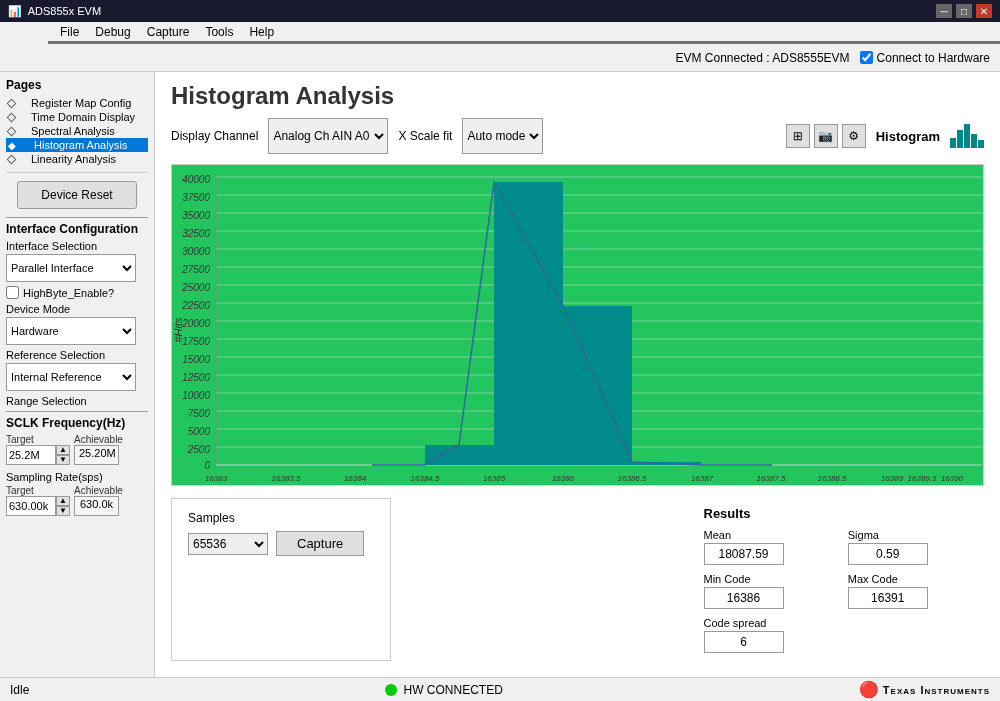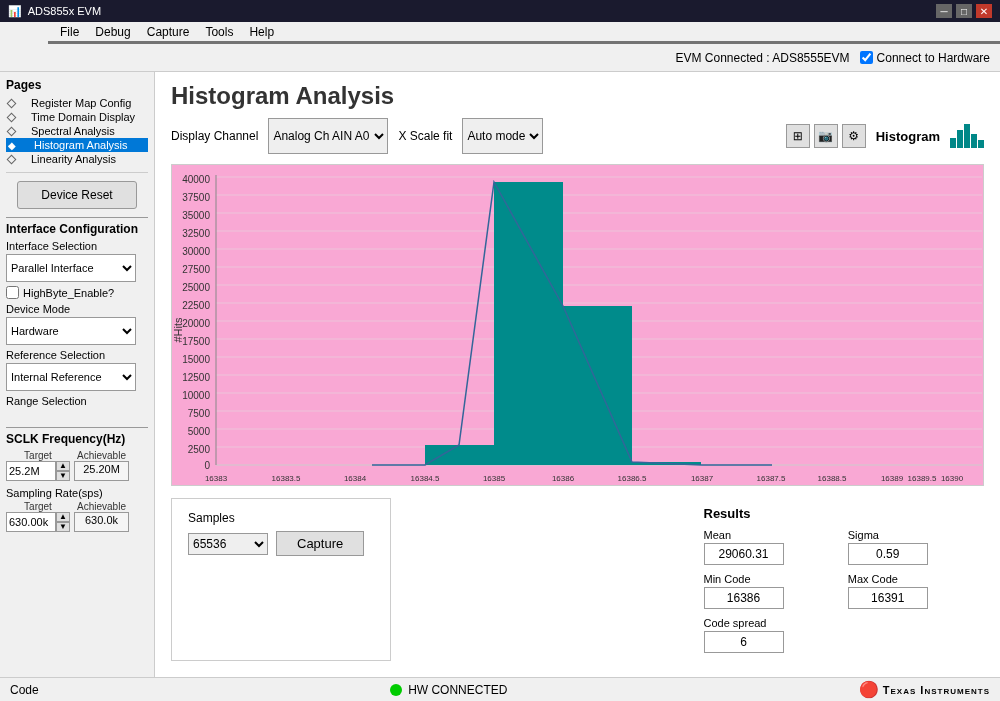--- a/index.html
+++ b/index.html
@@ -88,29 +88,29 @@
     .dropdown-wrap { display: flex; align-items: center; }
     .sidebar-select {
       width: 130px;
       height: 28px;
       font-size: 11px;
       border: 1px solid #999;
       background: white;
     }
     .checkbox-wrap { display: flex; align-items: center; gap: 4px; font-size: 11px; margin: 4px 0; }
     
-    .freq-section { margin-top: 20px; }
+    .freq-section { margin-top: 4px; }
     .freq-row { display: flex; gap: 4px; align-items: flex-end; margin-bottom: 6px; }
-    .freq-col { display: flex; flex-direction: column; align-items: center; }
+    .freq-col { display: flex; flex-direction: column; }
     .freq-col label { font-size: 10px; color: #333; }
     .freq-input-wrap { display: flex; align-items: center; }
     .freq-input { width: 50px; height: 20px; border: 1px solid #999; font-size: 11px; padding: 1px 2px; }
     .freq-spin { display: flex; flex-direction: column; }
     .freq-spin button { width: 14px; height: 10px; border: 1px solid #999; background: #e0e0e0; font-size: 8px; cursor: pointer; padding: 0; line-height: 1; }
-    .freq-achievable { width: 55px; height: 20px; border: 1px solid #999; background: #f5f5f5; font-size: 11px; padding: 1px 4px; text-align: center; }
+    .freq-achievable { width: 45px; height: 20px; border: 1px solid #999; background: #f5f5f5; font-size: 11px; padding: 1px 4px; text-align: center; }
     
     
     .main-content {
       flex: 1;
       background: white;
       padding: 10px 16px;
       overflow: auto;
     }
     
     .page-title { font-size: 24px; font-weight: bold; color: #333; margin-bottom: 8px; }
@@ -124,23 +124,24 @@
     }
     .toolbar-label { font-size: 12px; }
     .toolbar-select { height: 36px; font-size: 12px; border: 1px solid #999; }
     .toolbar-icons { display: flex; gap: 4px; margin-left: auto; }
     .toolbar-icon-btn { width: 24px; height: 24px; border: 1px solid #999; background: #e0e0e0; cursor: pointer; display: flex; align-items: center; justify-content: center; font-size: 12px; }
     .histogram-label { font-size: 13px; font-weight: bold; }
     
     
     .chart-container {
       border: 1px solid #ccc;
-      background: #f9a8d4;
+      background: #22c55e;
       margin-bottom: 12px;
       position: relative;
+      font-style: italic;
     }
     
     
     .bottom-panels {
       display: flex;
       gap: 16px;
     }
     .capture-panel {
       border: 1px solid #ccc;
       padding: 12px 16px;
@@ -418,21 +419,21 @@
         </div>
       </div>
 
       <div style="flex:1;"></div>
 
       <div class="results-panel">
         <div class="results-title">Results</div>
         <div class="results-grid">
           <div class="result-item">
             <label>Mean</label>
-            <div class="result-value">29060.31</div>
+            <div class="result-value">18087.59</div>
           </div>
           <div class="result-item">
             <label>Sigma</label>
             <div class="result-value">0.59</div>
           </div>
           <div class="result-item">
             <label>Min Code</label>
             <div class="result-value">16386</div>
           </div>
           <div class="result-item">
@@ -444,21 +445,21 @@
             <div class="result-value">6</div>
           </div>
         </div>
       </div>
     </div>
 
   </div>
 </div>
 
 <div class="status-bar">
-  <span>Code</span>
+  <span>Idle</span>
   <div class="hw-connected">
     <div class="green-dot"></div>
     <span>HW CONNECTED</span>
   </div>
   <div class="ti-logo">
     <span style="font-size:16px;">🔴</span>
     <span style="font-variant:small-caps;letter-spacing:1px;">Texas Instruments</span>
   </div>
 </div>
 

